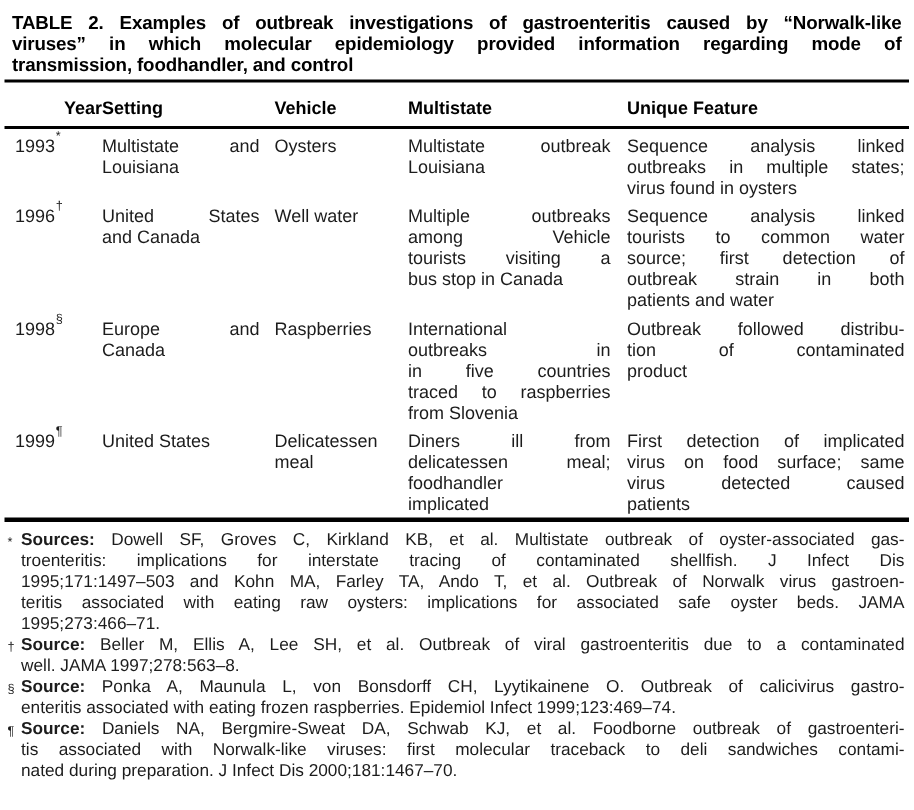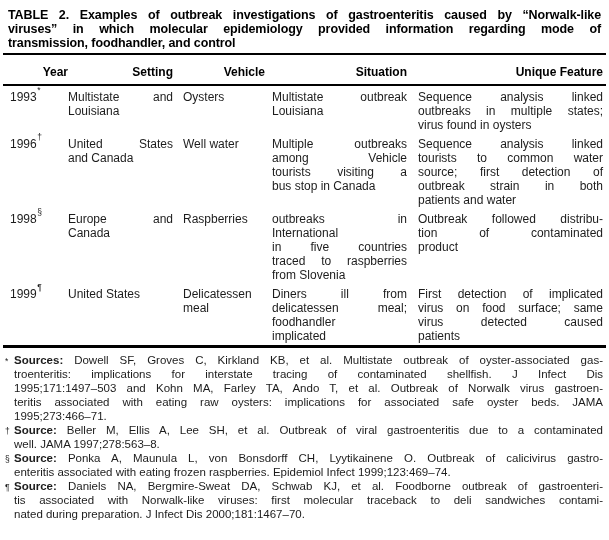--- a/index.html
+++ b/index.html
@@ -41,21 +41,21 @@
   
   .thead {
     display: flex;
     padding-left: 10px;
     margin-top: 10px;
     font-weight: bold;
     font-size: 12px;
     line-height: 14px;
     color: #000;
   }
-  .thead > div { text-align: right; }
+  .thead > div { text-align: left; }
   .thead > .c0 { text-align: right; }
 
   
   .tbody {
     padding: 4px 0 0 10px;
     font-size: 12px;
     line-height: 14px;
   }
   .row { display: flex; margin-bottom: 5px; }
   .row:last-child { margin-bottom: 0; }
@@ -97,21 +97,21 @@
     <div class="ln">viruses” in which molecular epidemiology provided information regarding mode of</div>
     <div class="ln">transmission, foodhandler, and control</div>
   </div>
 
   <div class="rule rule-title"></div>
 
   <div class="thead">
     <div class="c0">Year</div>
     <div class="c1">Setting</div>
     <div class="c2">Vehicle</div>
-    <div class="c3">Situation</div>
+    <div class="c3">Multistate</div>
     <div class="c4">Unique Feature</div>
   </div>
 
   <div class="rule rule-header"></div>
 
   <div class="tbody">
       <div class="row">
         <div class="cell c0">
           <div class="ln">1993<sup class="yr">*</sup></div>
         </div>
@@ -162,22 +162,22 @@
           <div class="ln">1998<sup class="yr">§</sup></div>
         </div>
         <div class="cell c1">
           <div class="ln">Europe and</div>
           <div class="ln">Canada</div>
         </div>
         <div class="cell c2">
           <div class="ln">Raspberries</div>
         </div>
         <div class="cell c3">
+          <div class="ln">International</div>
           <div class="ln">outbreaks in</div>
-          <div class="ln">International</div>
           <div class="ln">in five countries</div>
           <div class="ln">traced to raspberries</div>
           <div class="ln">from Slovenia</div>
         </div>
         <div class="cell c4">
           <div class="ln">Outbreak followed distribu-</div>
           <div class="ln">tion of contaminated</div>
           <div class="ln">product</div>
         </div>
       </div>

